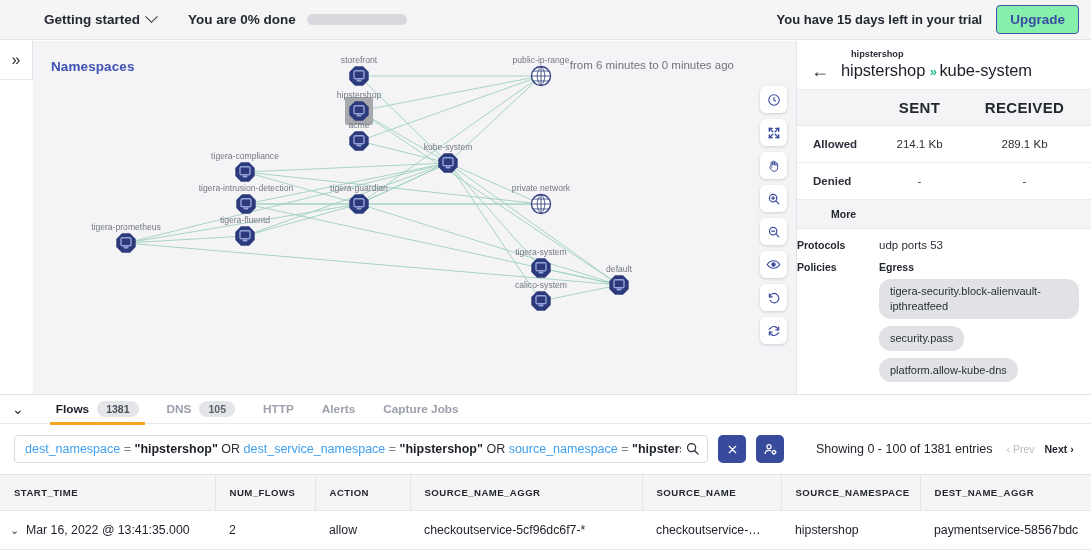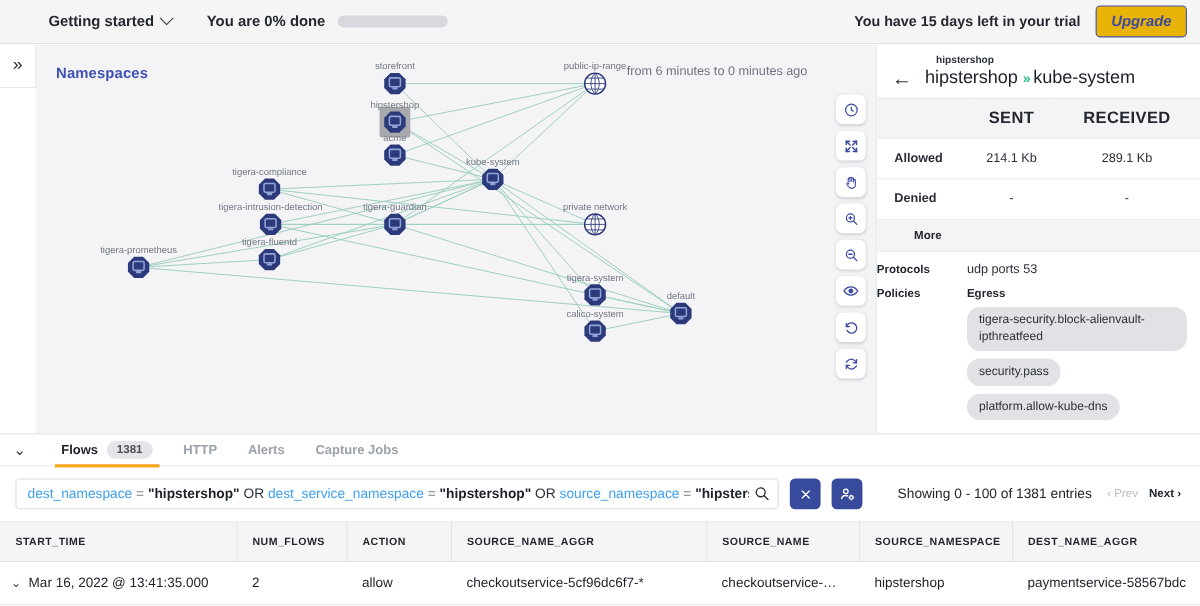--- a/index.html
+++ b/index.html
@@ -29,23 +29,23 @@
   }
   .done-text { margin-left: 32px; font-size: 13.5px; font-weight: 700; color: #23272f; }
   .progress-track {
     margin-left: 11px; width: 100px; height: 11px; border-radius: 6px; background: #d8d9de;
   }
   .trial-text {
     margin-left: auto; font-size: 13px; font-weight: 700; color: #23272f; text-align: right;
   }
   .upgrade-btn {
     margin-left: 14px; margin-right: 12px;
-    border: 1px solid #4252a3; border-radius: 4px; background: #eab308;
+    border: 1px solid #4252a3; border-radius: 4px; background: #86efac;
     color: #3b4ba0; font-size: 13.5px; font-weight: 700;
-    padding: 6px 13px; cursor: pointer; font-family: inherit; font-style: italic;
+    padding: 6px 13px; cursor: pointer; font-family: inherit;
   }
 
   
   .collapse-handle {
     position: absolute; top: 41px; left: 0; width: 33px; height: 39px;
     background: #ffffff; border-right: 1px solid #e3e4e8; border-bottom: 1px solid #e8e9ed;
     display: flex; align-items: center; justify-content: center;
     cursor: pointer; z-index: 6;
   }
   .dbl-chev { font-size: 16px; color: #2b2f38; line-height: 1; font-weight: 400; }
@@ -446,20 +446,24 @@
   <div class="bottom">
 
     <div class="tabrow">
       <span class="dbl-chev-down">⌄</span>
       <div id="tabs-host" style="display:flex;align-items:flex-end;">
           <div class="tab active">
             <span class="tab-label">Flows</span>
             <span class="badge">1381</span>
           </div>
           <div class="tab">
+            <span class="tab-label">DNS</span>
+            <span class="badge">105</span>
+          </div>
+          <div class="tab">
             <span class="tab-label">HTTP</span>
           </div>
           <div class="tab">
             <span class="tab-label">Alerts</span>
           </div>
           <div class="tab">
             <span class="tab-label">Capture Jobs</span>
           </div>
         </div>
     </div>

